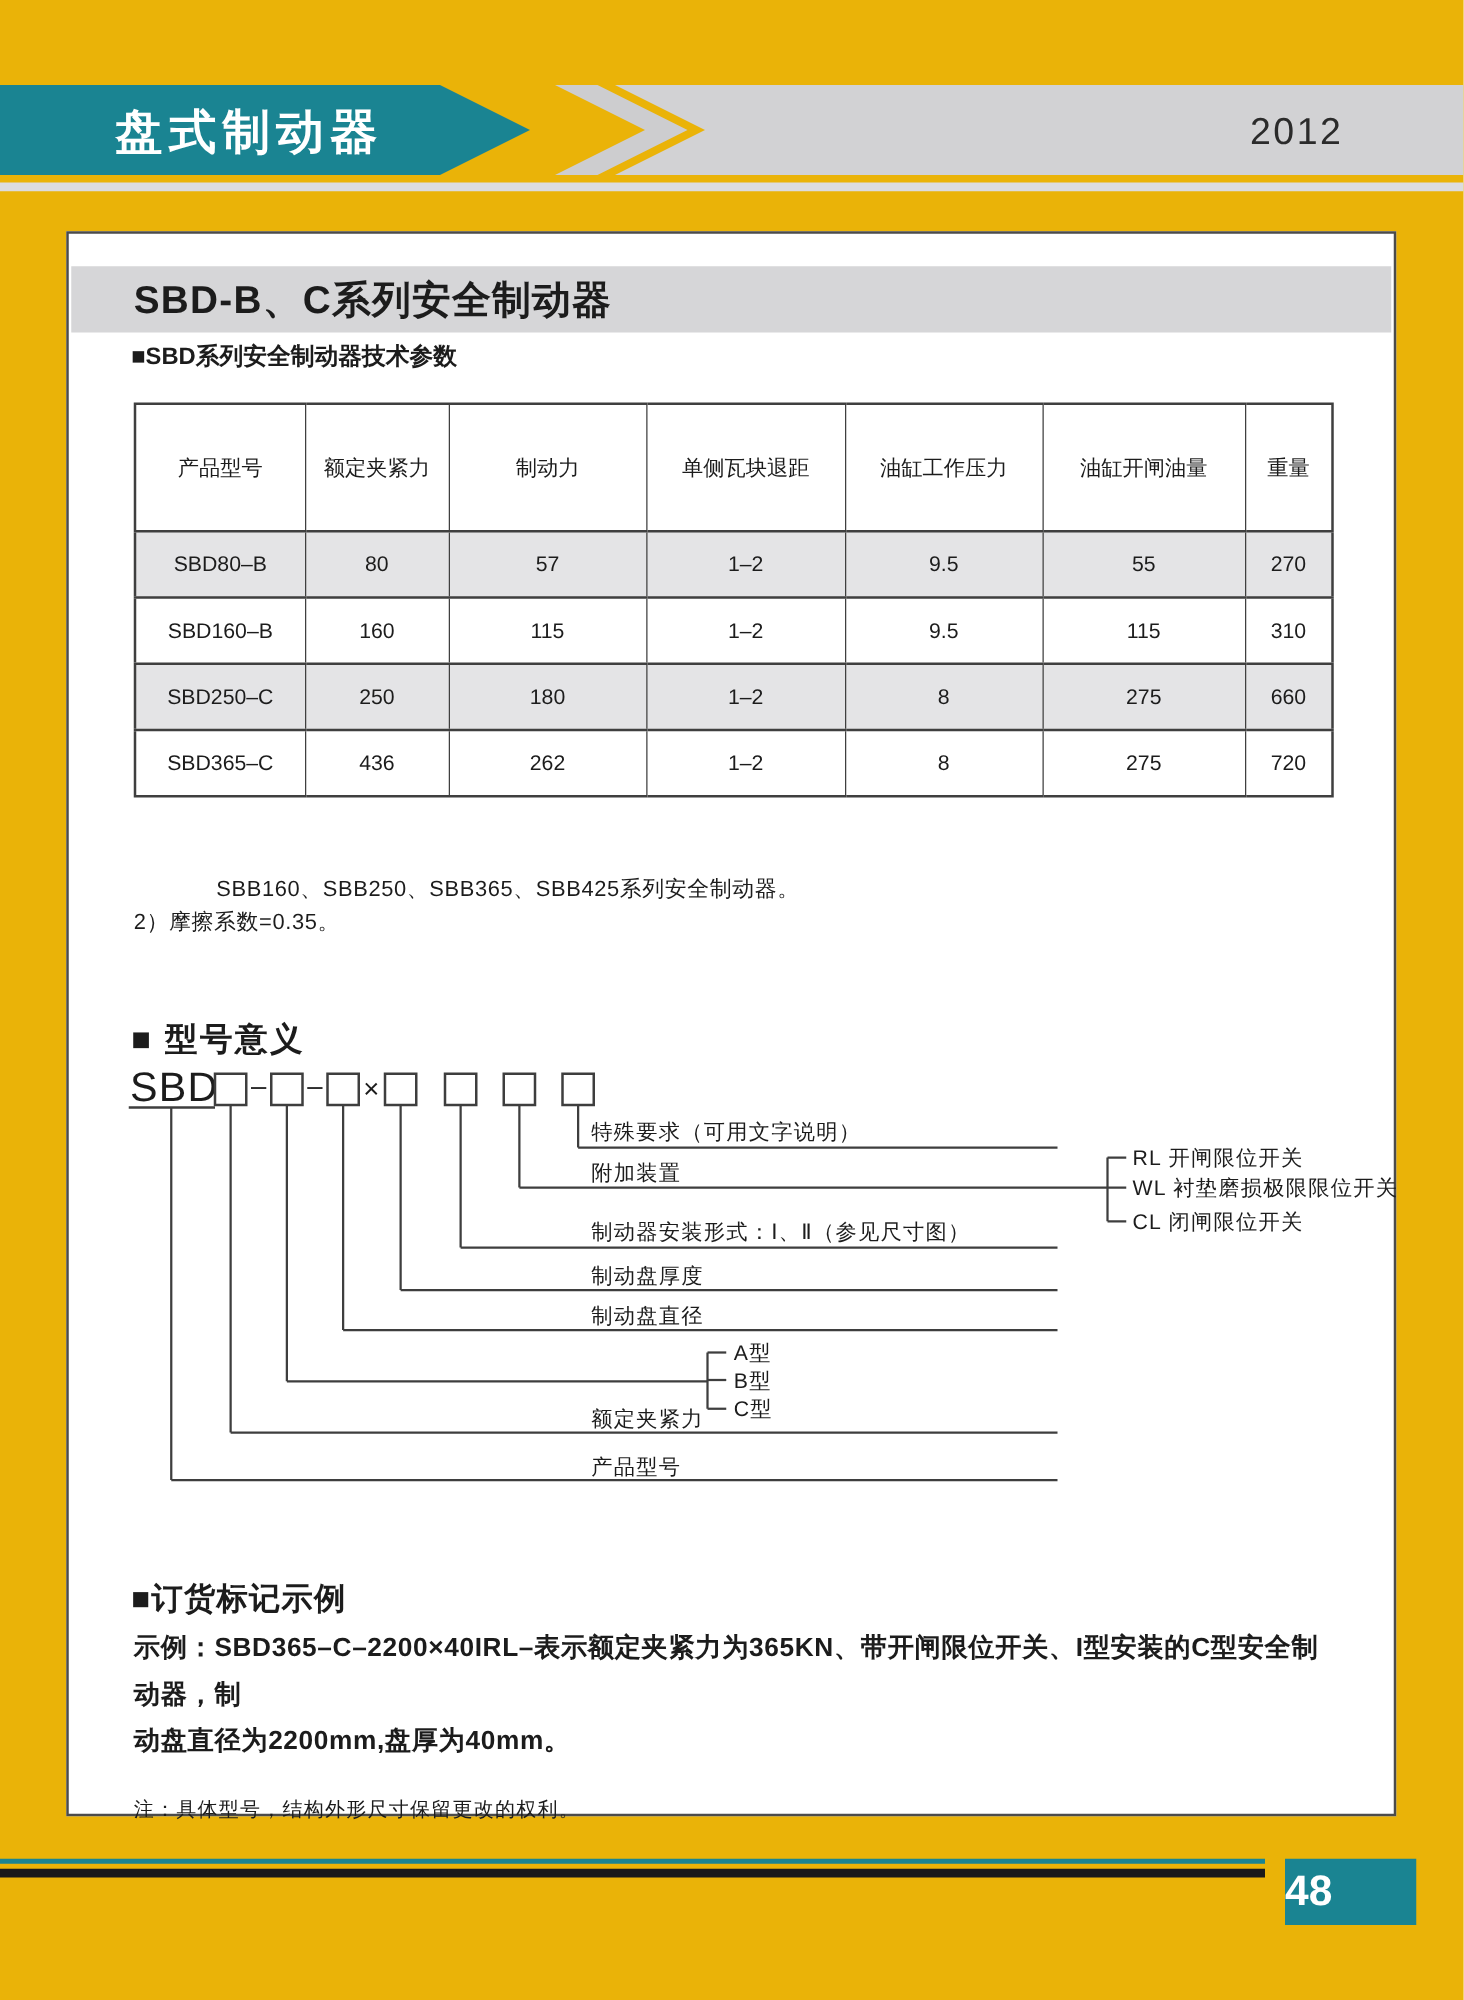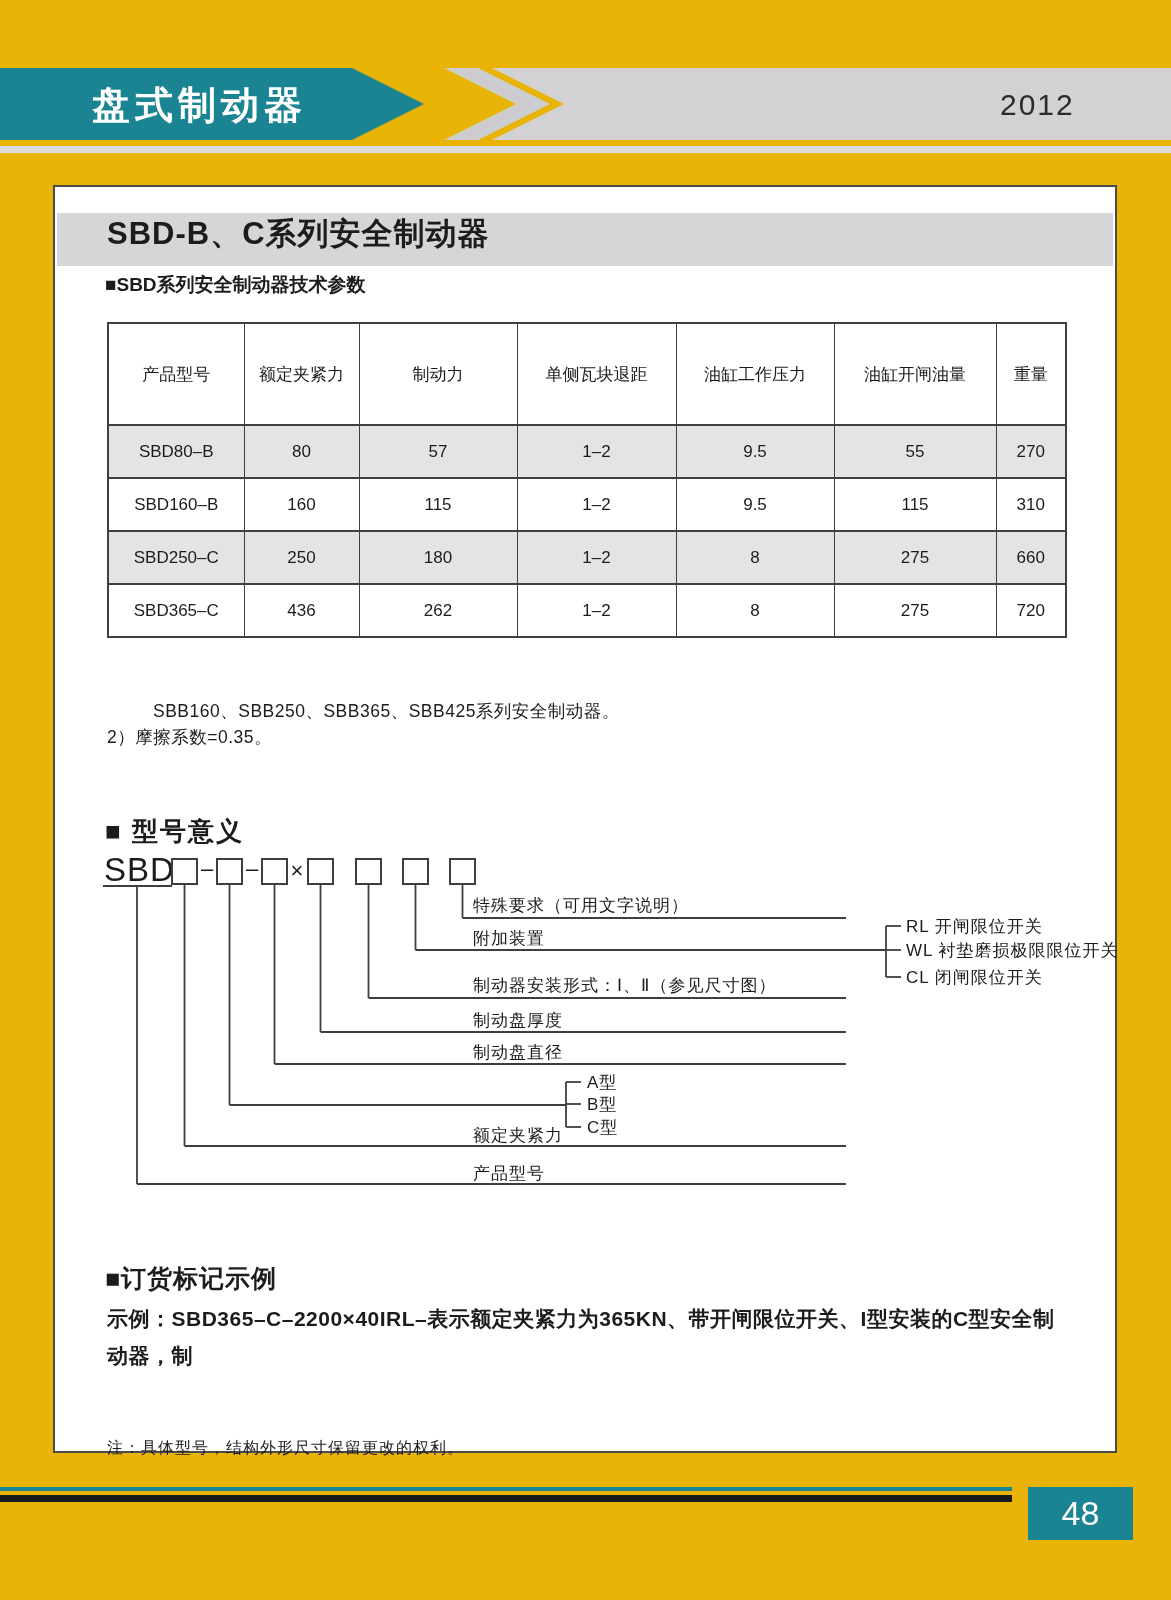--- a/index.html
+++ b/index.html
@@ -16,53 +16,53 @@
   .banner-text{font-family:"Liberation Sans",sans-serif;font-size:38px;font-weight:bold;fill:#ffffff;letter-spacing:5px}
   .year-text{font-family:"Liberation Sans",sans-serif;font-size:30px;fill:#2b2b2b;letter-spacing:2px}
   .fill-accent{fill:var(--accent)}
   .fill-chevron{fill:var(--chevron)}
   .fill-bar{fill:var(--header-bar)}
   .fill-strip{fill:var(--strip)}
 
   
   .content-box{position:absolute;left:53px;top:185px;width:1064px;height:1268px;border:2px solid #4b4b4b;background:#fff}
   .title-bar{position:absolute;left:57px;top:213px;width:1056px;height:53px;background:var(--titlebar);
-             display:flex;align-items:flex-start;padding-left:50px;font-size:31px;font-weight:bold;letter-spacing:1px}
+             display:flex;align-items:center;padding-left:50px;font-size:31px;font-weight:bold;letter-spacing:1px}
   .tbl-heading{position:absolute;left:105px;top:272px;font-size:19px;font-weight:bold}
 
   
   .spec-table{position:absolute;left:107px;top:322px;border-collapse:collapse;table-layout:fixed;width:958px;font-size:17px;text-align:center}
   .spec-table th,.spec-table td{border:1px solid var(--line);border-top-width:2px;border-bottom-width:2px;font-weight:normal;padding:0}
   .spec-table{border:2px solid var(--line)}
   .spec-table thead tr{height:102px;background:#fff}
   .spec-table tbody tr{height:53px}
   .spec-table tbody tr.r-gray{background:var(--row-gray)}
 
   
   .notes{position:absolute;left:107px;top:698px;font-size:17.5px;line-height:26px;letter-spacing:.5px}
-  .notes .n2{margin-left:46px}
+  .notes .n2{margin-left:66px}
   .notes .n3{}
 
   .model-heading{position:absolute;left:105px;top:814px;font-size:26px;font-weight:bold;letter-spacing:2px}
   .diagram-svg{position:absolute;left:53px;top:840px}
   .dlab{font-family:"Liberation Sans",sans-serif;font-size:17px;fill:var(--text);letter-spacing:1px}
   .dcode{font-family:"Liberation Sans",sans-serif;font-size:33px;fill:var(--text);letter-spacing:1px}
   .dsep{font-family:"Liberation Sans",sans-serif;font-size:22px;fill:var(--text)}
   .dln{stroke:#3e3e3e;stroke-width:1.8;fill:none}
   .dbox{stroke:#3e3e3e;stroke-width:2;fill:none}
 
   .order-heading{position:absolute;left:105px;top:1262px;font-size:25px;font-weight:bold;letter-spacing:1px}
   .order-text{position:absolute;left:107px;top:1300px;width:960px;font-size:21px;font-weight:bold;line-height:37px;letter-spacing:.5px}
   .bottom-note{position:absolute;left:107px;top:1438px;font-size:16px;letter-spacing:1px}
 
   
   .foot-teal{position:absolute;left:0;top:1487px;width:1012px;height:4px;background:var(--accent)}
   .foot-black{position:absolute;left:0;top:1495px;width:1012px;height:7px;background:var(--footer-black)}
   .page-no{position:absolute;left:1028px;top:1487px;width:105px;height:53px;background:var(--accent);
-           display:flex;align-items:center;justify-content:center;color:#fff;font-size:34px;font-weight:normal}
+           display:flex;align-items:center;color:#fff;font-size:34px;font-weight:bold}
 </style>
 </head>
 <body>
 
 <div class="page">
 
   <svg class="hdr-svg" width="1171" height="160" viewBox="0 0 1171 160">
     <polygon class="fill-accent" points="0,68 352,68 424,104 352,140 0,140"></polygon>
     <polygon class="fill-chevron" points="444,68 478,68 550,104 478,140 444,140 516,104"></polygon>
     <polygon class="fill-bar" points="492,68 1171,68 1171,140 492,140 564,104"></polygon>
@@ -201,20 +201,21 @@
     <line class="dln" x1="566" y1="1104" x2="581" y2="1104"></line>
     <line class="dln" x1="566" y1="1127" x2="581" y2="1127"></line>
     <text class="dlab" x="587" y="1088">A型</text>
     <text class="dlab" x="587" y="1110">B型</text>
     <text class="dlab" x="587" y="1133">C型</text>
   </svg>
 
   <div class="order-heading">■订货标记示例</div>
   <div class="order-text">
     <div>示例：SBD365–C–2200×40IRL–表示额定夹紧力为365KN、带开闸限位开关、I型安装的C型安全制动器，制</div>
+    <div>动盘直径为2200mm,盘厚为40mm。</div>
   </div>
 
   <div class="bottom-note">注：具体型号，结构外形尺寸保留更改的权利。</div>
 
   <div class="foot-teal"></div>
   <div class="foot-black"></div>
   <div class="page-no">
     <span>48</span>
   </div>
 

